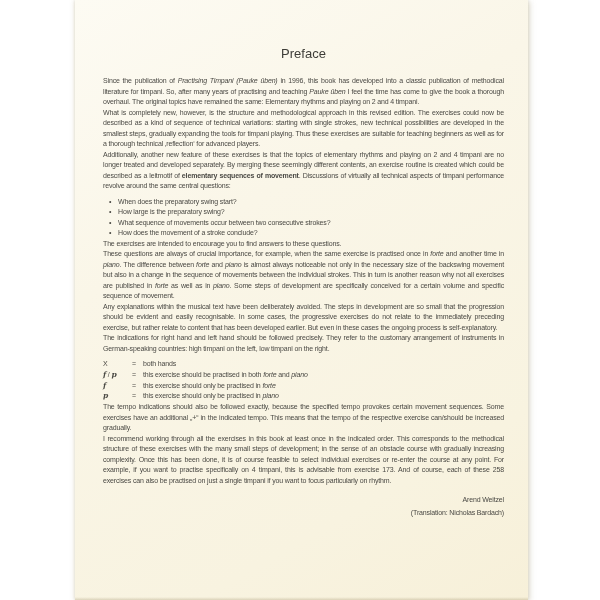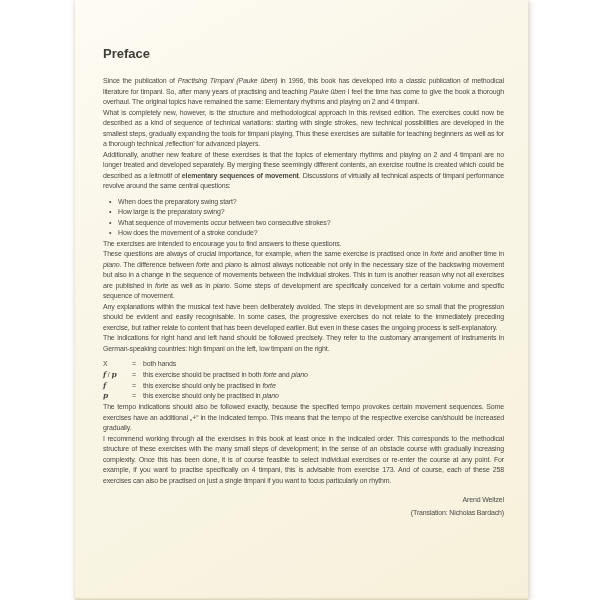--- a/index.html
+++ b/index.html
@@ -19,23 +19,23 @@
     content:""; position:absolute; left:0; right:0; bottom:0; height:3px;
     background:linear-gradient(to bottom, rgba(0,0,0,0), rgba(164,150,112,0.35));
   }
   .content {
     position:absolute; left:28px; right:24px; top:0;
     color:#4a4944;
     font-size:7px; line-height:10.5px; letter-spacing:-0.15px;
   }
   h1.title {
     margin:46px 0 0 0;
-    text-align:left;
+    text-align:center;
     font-size:13px; line-height:15px; letter-spacing:0;
-    font-weight:bold; color:#3e3d38;
+    font-weight:normal; color:#3e3d38;
   }
   p.para { margin:0; text-align:justify; }
   p.first { margin-top:15px; }
   .gap { margin-top:5px; }
   ul.questions { list-style:none; margin:5px 0 0 0; padding:0 0 0 6px; }
   ul.questions li { line-height:10.5px; }
   ul.questions .bullet { display:inline-block; width:9px; color:#4a4944; }
   .legend { margin-top:5px; }
   .legend-row { display:flex; line-height:10.8px; }
   .legend-row .sym { width:29px; flex:0 0 29px; }

